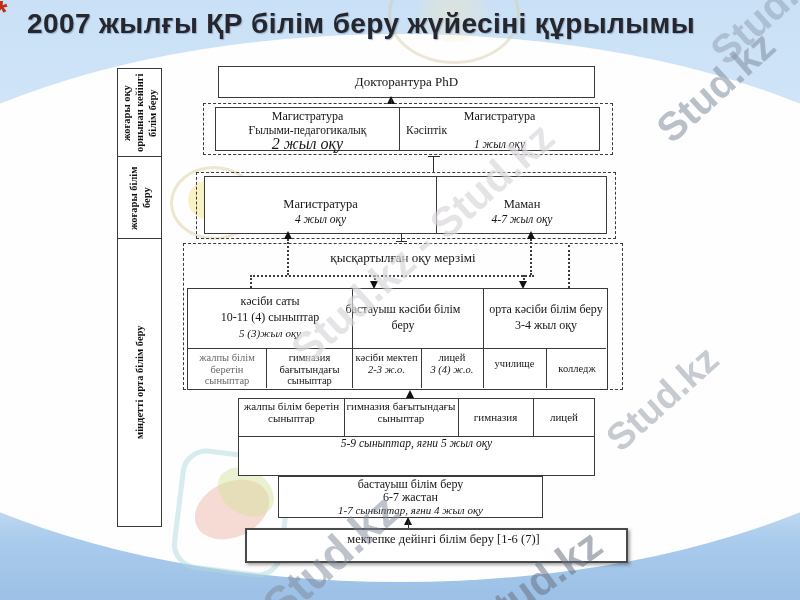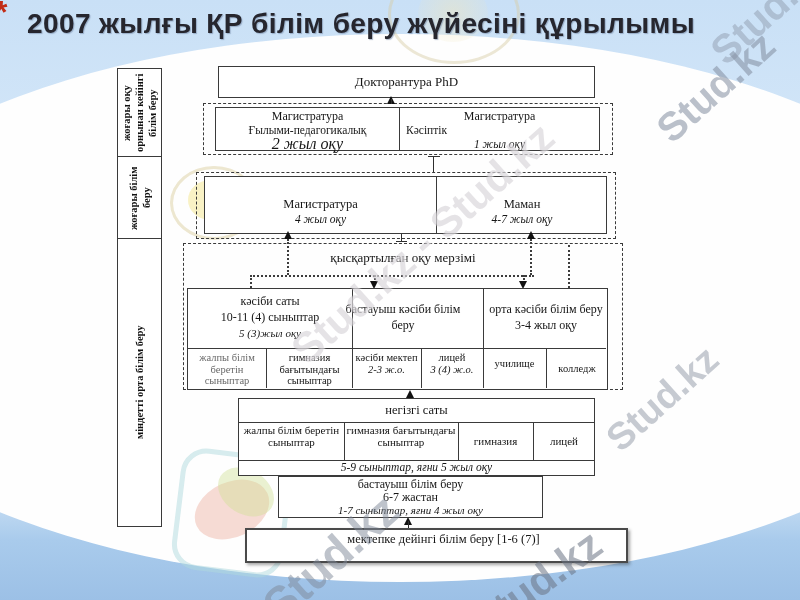--- a/index.html
+++ b/index.html
@@ -155,21 +155,20 @@
       <div>училище</div>
     </div>
     <div class="cell" style="left:360px;top:74px;width:58px;font-size:10.5px;line-height:11.5px;">
       <div>колледж</div>
     </div>
   </div>
 
   <div class="abs tu" style="left:406px;top:390px;"></div>
 
   <div class="abs bx" style="left:238px;top:398px;width:357px;height:78px;border-width:1.6px;">
-    <div style="height:24px;line-height:23px;font-size:12.5px;border-bottom:1.5px solid #3a3a3a;box-sizing:border-box;">негізгі саты</div>
     <div style="position:relative;height:37px;">
       <div class="divv" style="left:105px;top:0;height:37px;"></div>
       <div class="divv" style="left:219px;top:0;height:37px;"></div>
       <div class="divv" style="left:294px;top:0;height:37px;"></div>
       <div class="cell" style="left:1px;top:1px;width:103px;font-size:11px;line-height:12px;">жалпы білім беретін сыныптар</div>
       <div class="cell" style="left:107px;top:1px;width:110px;font-size:11px;line-height:12px;">гимназия бағытындағы сыныптар</div>
       <div class="cell" style="left:220px;top:12px;width:73px;font-size:11px;">гимназия</div>
       <div class="cell" style="left:295px;top:12px;width:60px;font-size:11px;">лицей</div>
     </div>
     <div class="it" style="height:15px;line-height:13px;font-size:11.5px;border-top:1.5px solid #3a3a3a;box-sizing:border-box;">5-9 сыныптар, яғни 5 жыл оқу</div>

